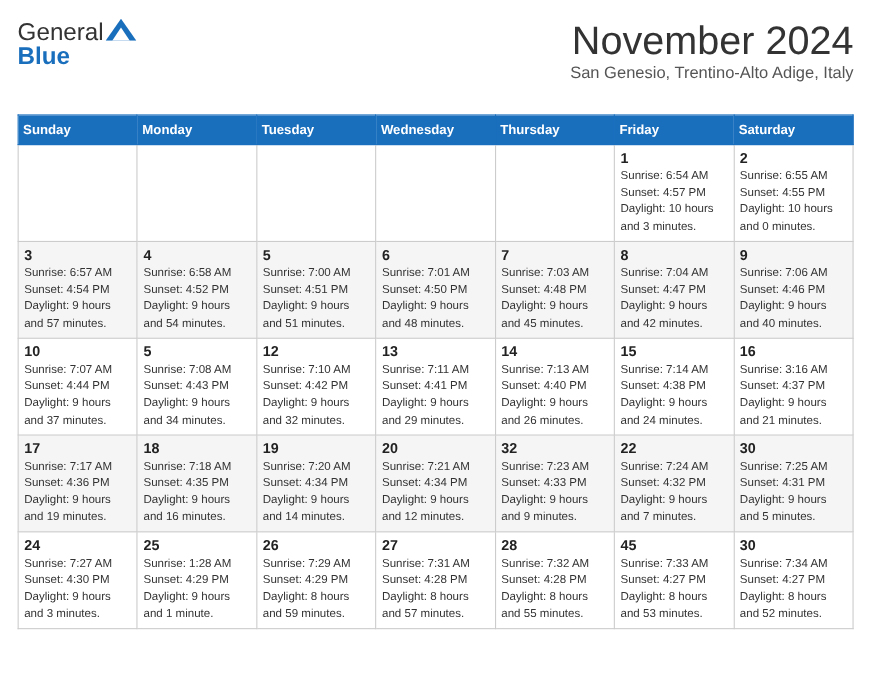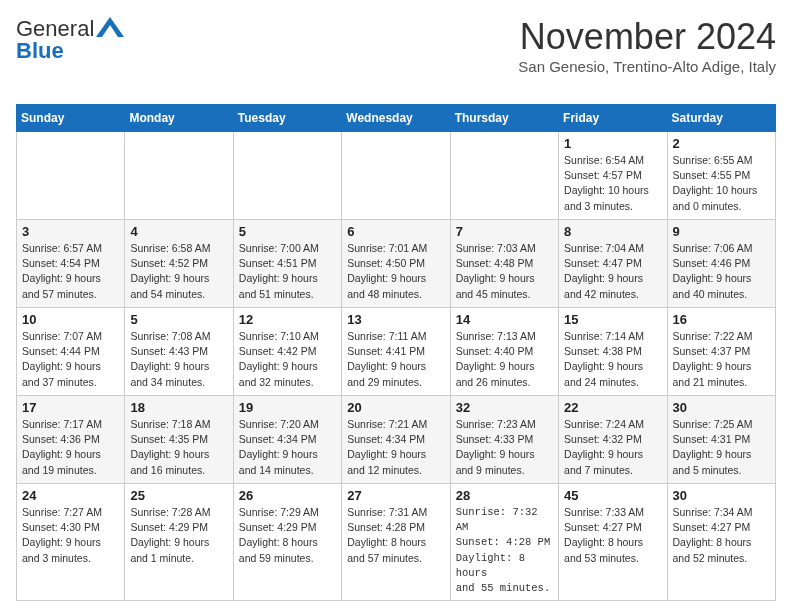--- a/index.html
+++ b/index.html
@@ -236,21 +236,21 @@
         </td>
         <td>
           <span class="day-number">15</span>
           <div class="day-info" style="white-space: pre-line;">Sunrise: 7:14 AM
 Sunset: 4:38 PM
 Daylight: 9 hours
 and 24 minutes.</div>
         </td>
         <td>
           <span class="day-number">16</span>
-          <div class="day-info" style="white-space: pre-line;">Sunrise: 7:22 AM
+          <div class="day-info" style="white-space: pre-line;">Sunrise: 3:16 AM
 Sunset: 4:37 PM
 Daylight: 9 hours
 and 21 minutes.</div>
         </td>
       </tr>
       <tr>
         <td>
           <span class="day-number">17</span>
           <div class="day-info" style="white-space: pre-line;">Sunrise: 7:17 AM
 Sunset: 4:36 PM
@@ -303,42 +303,42 @@
       <tr>
         <td>
           <span class="day-number">24</span>
           <div class="day-info" style="white-space: pre-line;">Sunrise: 7:27 AM
 Sunset: 4:30 PM
 Daylight: 9 hours
 and 3 minutes.</div>
         </td>
         <td>
           <span class="day-number">25</span>
-          <div class="day-info" style="white-space: pre-line;">Sunrise: 7:28 AM
+          <div class="day-info" style="white-space: pre-line;">Sunrise: 1:28 AM
 Sunset: 4:29 PM
 Daylight: 9 hours
 and 1 minute.</div>
         </td>
         <td>
           <span class="day-number">26</span>
           <div class="day-info" style="white-space: pre-line;">Sunrise: 7:29 AM
 Sunset: 4:29 PM
 Daylight: 8 hours
 and 59 minutes.</div>
         </td>
         <td>
           <span class="day-number">27</span>
           <div class="day-info" style="white-space: pre-line;">Sunrise: 7:31 AM
 Sunset: 4:28 PM
 Daylight: 8 hours
 and 57 minutes.</div>
         </td>
         <td>
           <span class="day-number">28</span>
-          <div class="day-info" style="white-space: pre-line; font-family: Liberation Mono, monospace;">Sunrise: 7:32 AM
+          <div class="day-info" style="white-space: pre-line;">Sunrise: 7:32 AM
 Sunset: 4:28 PM
 Daylight: 8 hours
 and 55 minutes.</div>
         </td>
         <td>
           <span class="day-number">45</span>
           <div class="day-info" style="white-space: pre-line;">Sunrise: 7:33 AM
 Sunset: 4:27 PM
 Daylight: 8 hours
 and 53 minutes.</div>

